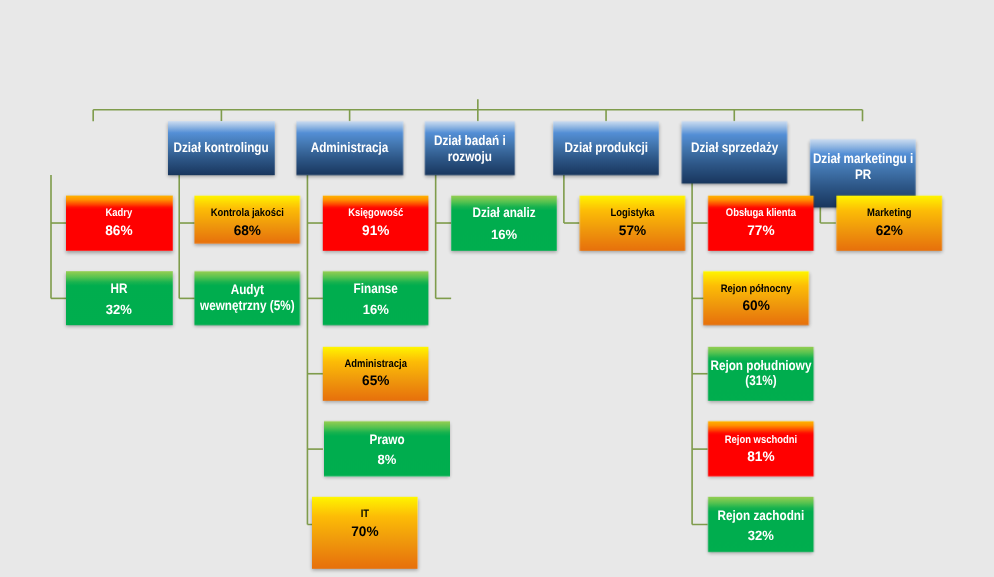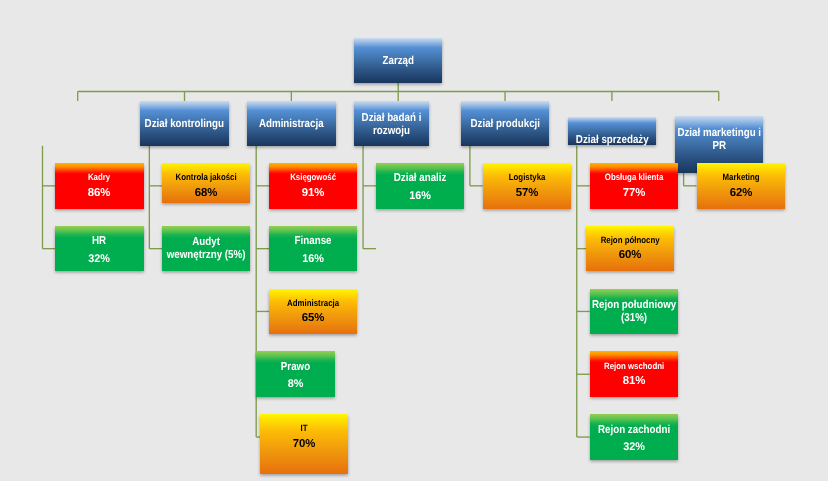--- a/index.html
+++ b/index.html
@@ -99,37 +99,34 @@
     <line x1="576.75" y1="145.8" x2="576.75" y2="437.05"></line>
     <line x1="576.75" y1="185.85" x2="589.65" y2="185.85"></line>
     <line x1="576.75" y1="248.65" x2="589.65" y2="248.65"></line>
     <line x1="576.75" y1="311.45" x2="589.65" y2="311.45"></line>
     <line x1="576.75" y1="374.25" x2="589.65" y2="374.25"></line>
     <line x1="576.75" y1="437.05" x2="589.65" y2="437.05"></line>
     <line x1="683.6" y1="145.8" x2="683.6" y2="185.85"></line>
     <line x1="683.6" y1="185.85" x2="696.5" y2="185.85"></line>
   </svg>
 
-  <div class="node blue" style="left:353.95px;top:38.0px;width:88.5px;height:44.8px">
-    <span class="lbl" style="top:17px">Zarząd</span>
-  </div>
   <div class="node blue" style="left:140.25px;top:101.0px;width:88.5px;height:44.8px">
     <span class="lbl" style="top:17px">Dział kontrolingu</span>
   </div>
   <div class="node blue" style="left:247.1px;top:101.0px;width:88.5px;height:44.8px">
     <span class="lbl" style="top:17px">Administracja</span>
   </div>
   <div class="node blue" style="left:353.95px;top:101.0px;width:75px;height:44.8px">
     <span class="lbl" style="top:10.5px">Dział badań i
 rozwoju</span>
   </div>
   <div class="node blue" style="left:460.8px;top:101.0px;width:88.5px;height:44.8px">
     <span class="lbl" style="top:17px">Dział produkcji</span>
   </div>
-  <div class="node blue" style="left:567.65px;top:117px;width:88.5px;height:28px">
+  <div class="node blue" style="left:567.65px;top:101.0px;width:88.5px;height:52px">
     <span class="lbl" style="top:17px">Dział sprzedaży</span>
   </div>
   <div class="node blue" style="left:674.5px;top:116px;width:88.5px;height:57px">
     <span class="lbl" style="top:10.5px">Dział marketingu i
 PR</span>
   </div>
 
   <div class="node red small" style="left:55.4px;top:163.0px;width:88.2px;height:45.7px">
     <span class="lbl" style="top:9.3px">Kadry</span>
     <span class="val" style="top:23.7px">86%</span>
@@ -151,21 +148,21 @@
     <span class="val" style="top:23.7px">91%</span>
   </div>
   <div class="node green large" style="left:269.1px;top:225.8px;width:88.2px;height:45.7px">
     <span class="lbl" style="top:9.4px">Finanse</span>
     <span class="val" style="top:27px">16%</span>
   </div>
   <div class="node orange small" style="left:269.1px;top:288.6px;width:88.2px;height:45.7px">
     <span class="lbl" style="top:9.3px">Administracja</span>
     <span class="val" style="top:23.7px">65%</span>
   </div>
-  <div class="node green large" style="left:256px;top:351.4px;width:79px;height:45.7px">
+  <div class="node green large" style="left:270px;top:351.4px;width:105px;height:45.7px">
     <span class="lbl" style="top:9.4px">Prawo</span>
     <span class="val" style="top:27px">8%</span>
   </div>
   <div class="node orange small" style="left:260px;top:414.2px;width:88.2px;height:60px">
     <span class="lbl" style="top:9.3px">IT</span>
     <span class="val" style="top:23.7px">70%</span>
   </div>
   <div class="node green large" style="left:375.95px;top:163.0px;width:88.2px;height:45.7px">
     <span class="lbl" style="top:9.4px">Dział analiz</span>
     <span class="val" style="top:27px">16%</span>

